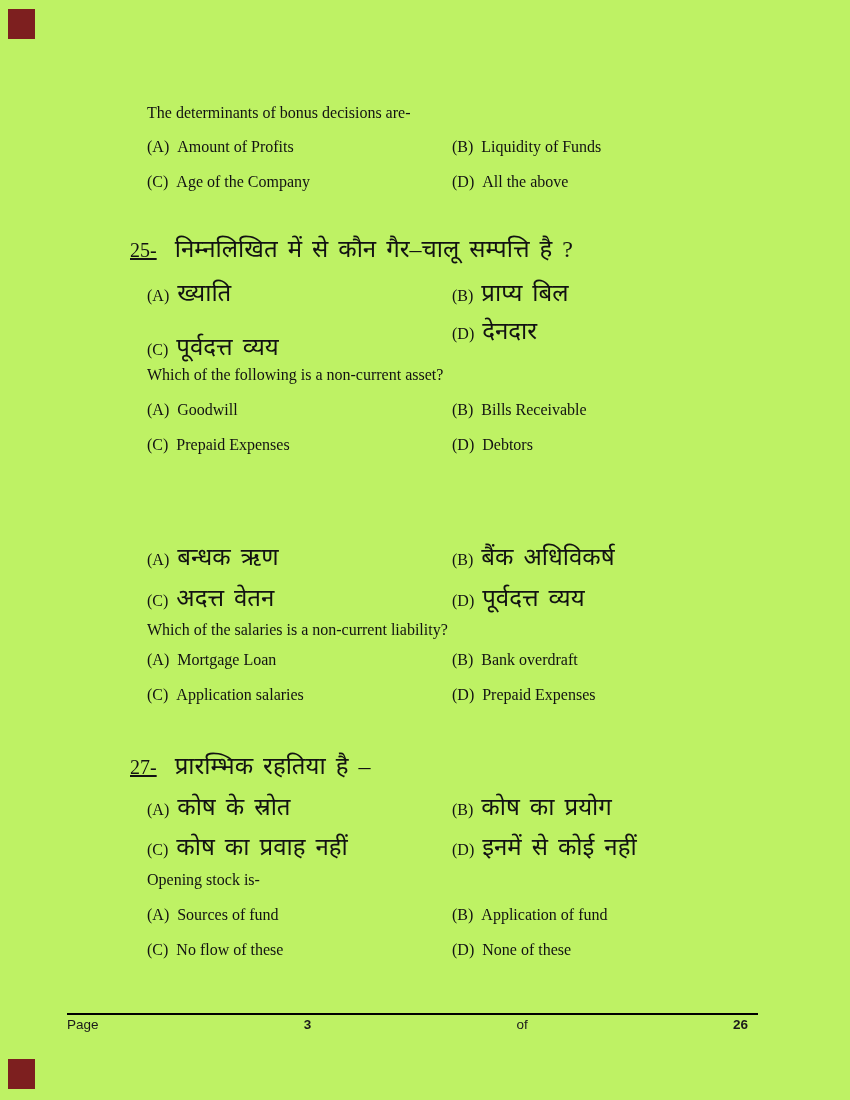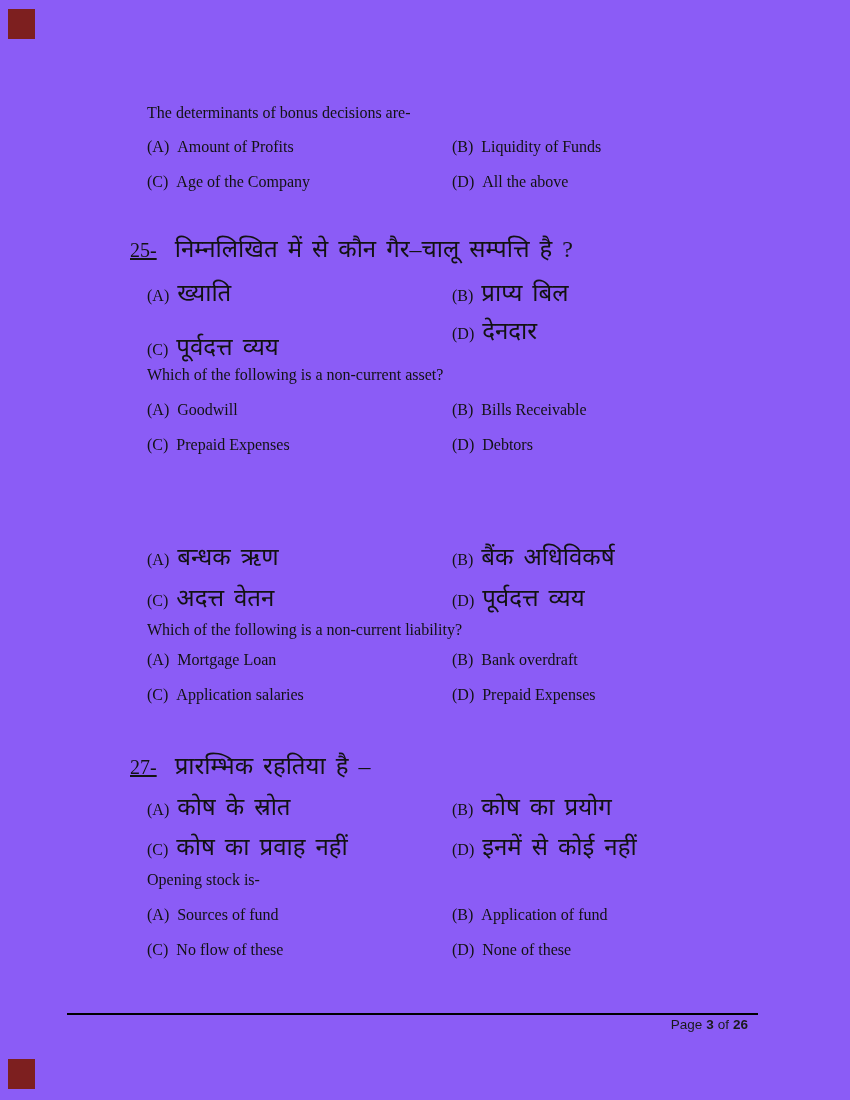--- a/index.html
+++ b/index.html
@@ -1,20 +1,20 @@
 <!DOCTYPE html>
 <html><head>
 <meta charset="utf-8">
 <style>
   html, body { margin: 0; padding: 0; background: #ffffff; }
   .page {
     position: relative;
     width: 850px;
     height: 1100px;
-    background: #8b5cf6;
+    background: #bef264;
     color: #121212;
     font-family: "Liberation Serif", serif;
     overflow: hidden;
   }
   .t { position: absolute; white-space: nowrap; }
   .eng  { font-size: 16px; }
   .hin  { font-size: 24px; word-spacing: 4px; }
   .qline .qnum { font-size: 20px; font-family: "Liberation Serif", serif; margin-right: 18px; text-decoration: underline; }
   .lbl { display: inline-block; margin-right: 8px; }
   .colA { left: 147px; }
@@ -31,21 +31,21 @@
     top: 1013px;
     width: 691px;
     border-top: 2px solid #000000;
   }
   .footer {
     position: absolute;
     left: 67px;
     top: 1017px;
     width: 681px;
     display: flex;
-    justify-content: flex-end;
+    justify-content: space-between;
     gap: 4px;
     font-family: "Liberation Sans", sans-serif;
     font-size: 13.5px;
     color: #1a1a1a;
   }
   .footer .b { font-weight: bold; }
 </style>
 </head>
 <body>
 
@@ -102,21 +102,21 @@
   </div>
   <div class="t colB" style="top:539px;">
     <span class="lbl eng">(B)</span><span class="hin">बैंक अधिविकर्ष</span>
   </div>
   <div class="t colA" style="top:580px;">
     <span class="lbl eng">(C)</span><span class="hin">अदत्त वेतन</span>
   </div>
   <div class="t colB" style="top:580px;">
     <span class="lbl eng">(D)</span><span class="hin">पूर्वदत्त व्यय</span>
   </div>
-  <div class="t eng colA" style="top:621px;">Which of the following is a non-current liability?</div>
+  <div class="t eng colA" style="top:621px;">Which of the salaries is a non-current liability?</div>
   <div class="t eng colA" style="top:651px;">
     <span class="lbl">(A)</span><span>Mortgage Loan</span>
   </div>
   <div class="t eng colB" style="top:651px;">
     <span class="lbl">(B)</span><span>Bank overdraft</span>
   </div>
   <div class="t eng colA" style="top:686px;">
     <span class="lbl">(C)</span><span>Application salaries</span>
   </div>
   <div class="t eng colB" style="top:686px;">

